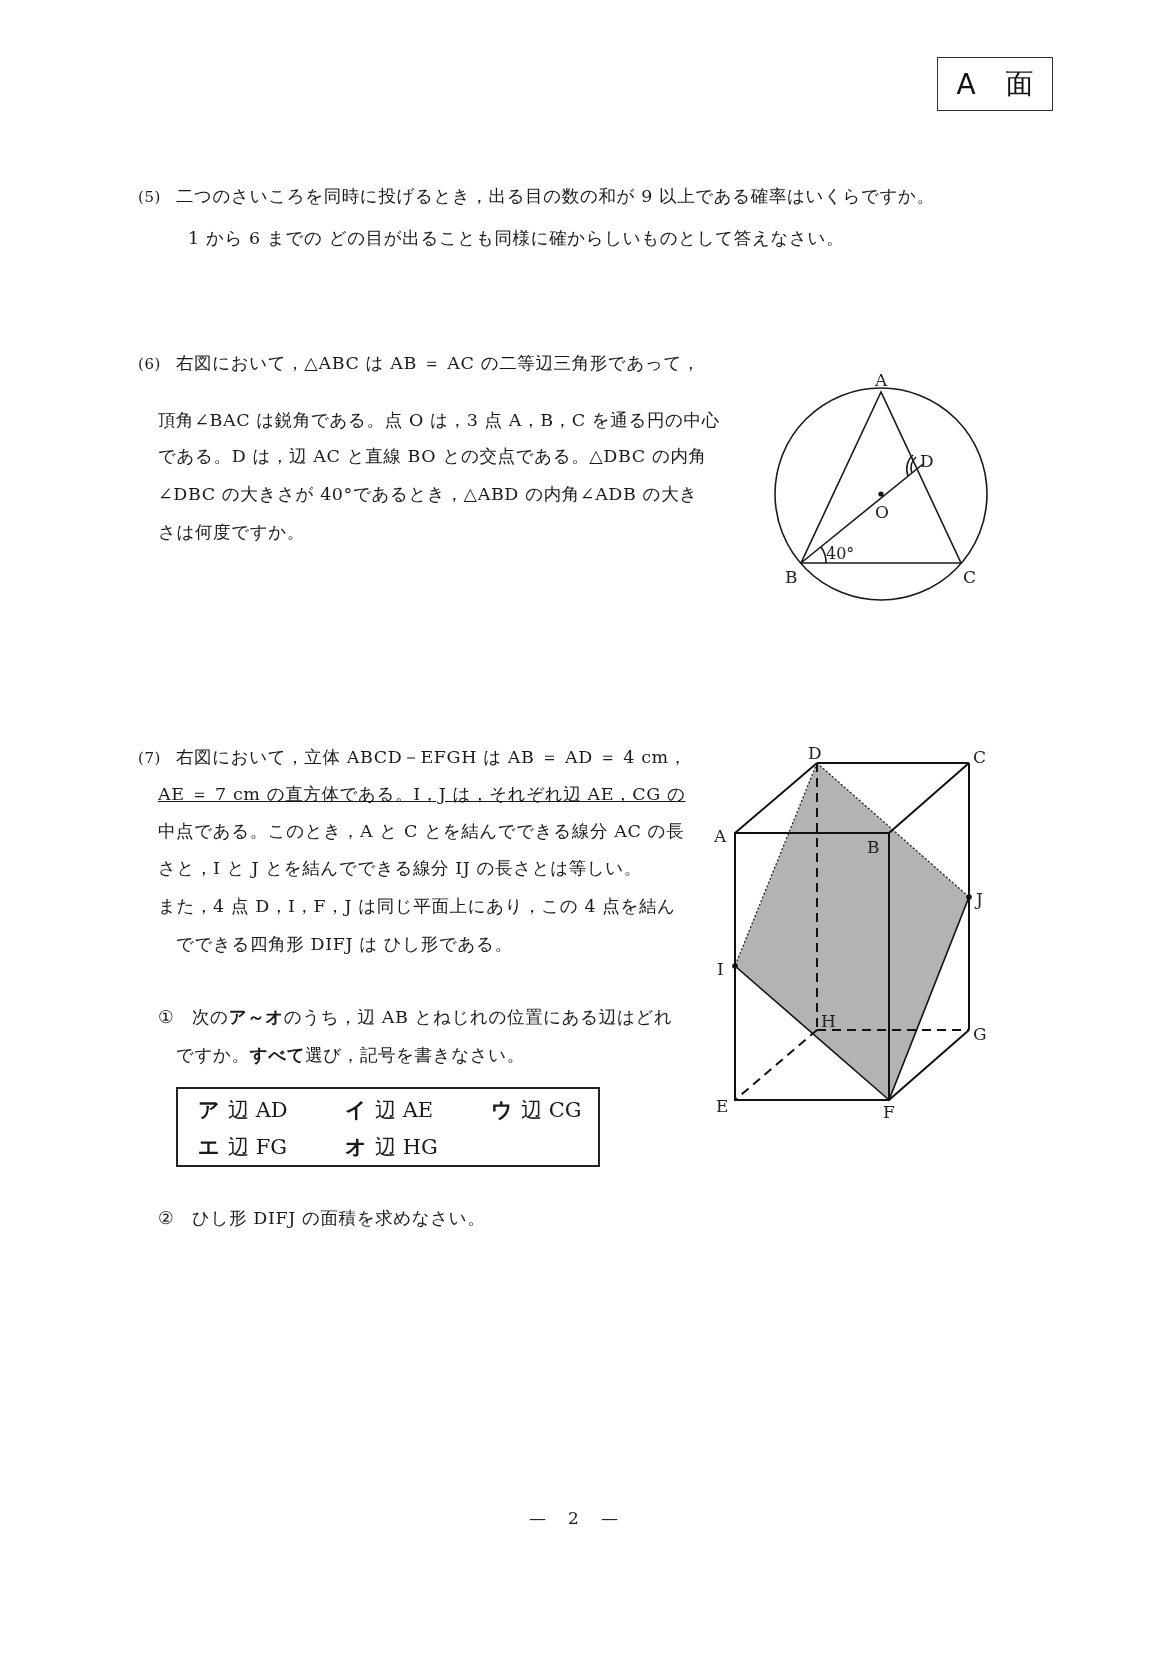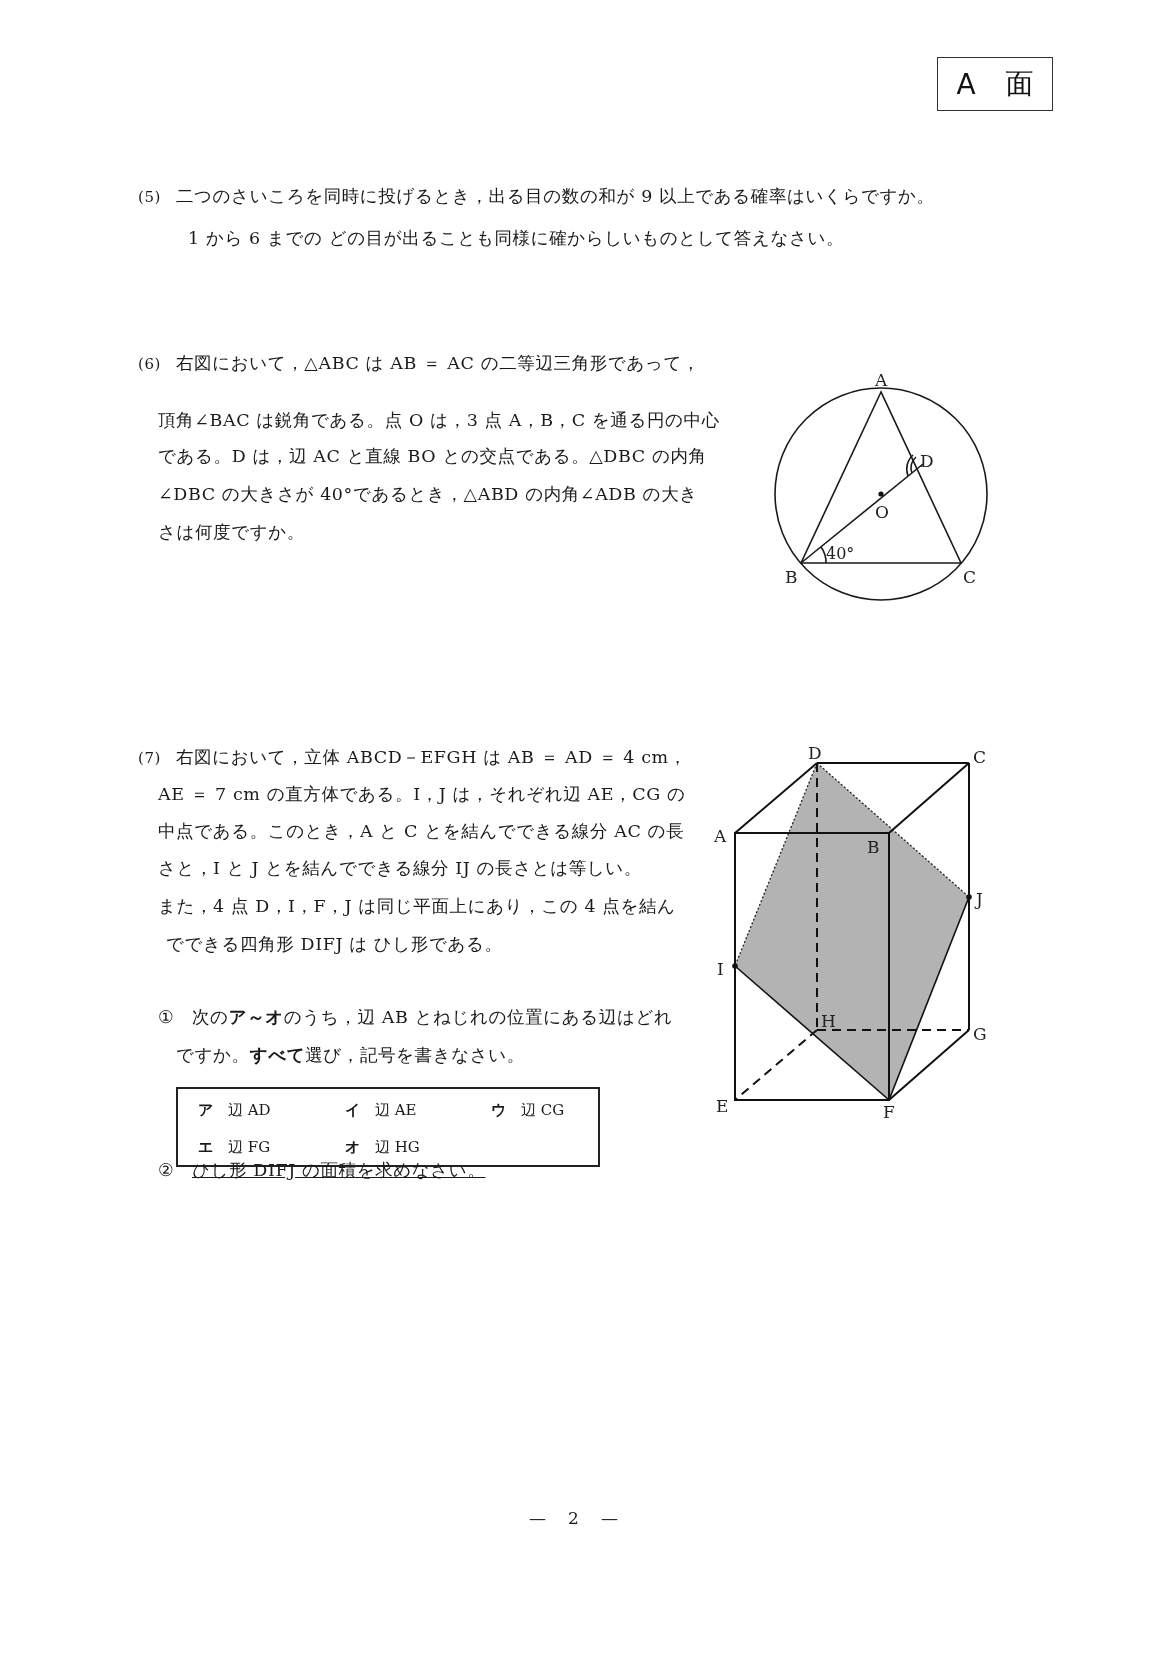--- a/index.html
+++ b/index.html
@@ -18,21 +18,21 @@
   .line {
     position: absolute; font-size: 17.5px; line-height: 31px; white-space: nowrap; letter-spacing: 0.6px;
   }
   .qnum { display: inline-block; width: 38px; font-size: 15px; }
   .bold { font-family: "DejaVu Sans", "Liberation Sans", sans-serif; font-weight: bold; }
   .choice-box {
     position: absolute; left: 176px; top: 1087px; width: 424px; height: 80px;
     border: 2px solid #222; box-sizing: border-box;
   }
   .choice {
-    position: absolute; font-size: 15px; line-height: 24px; white-space: nowrap;
+    position: absolute; font-size: 21px; line-height: 24px; white-space: nowrap;
   }
   .choice .k { font-family: "DejaVu Sans", "Liberation Sans", sans-serif; font-weight: bold; display: inline-block; width: 30px; }
   .footer { position: absolute; left: 0; width: 1169px; top: 1508px; text-align: center; font-size: 17px; letter-spacing: 22px; }
   svg text { font-family: "DejaVu Serif", "Liberation Serif", serif; fill: #222; }
 </style>
 </head>
 <body>
 
 <div class="side-badge">
   <span>A</span>
@@ -75,25 +75,25 @@
       <text x="875" y="518" font-size="17">O</text>
       <text x="826" y="559" font-size="16">40°</text>
     </g>
   </svg>
 </div>
 
 <div>
   <div class="line" style="left:138px; top:742px;">
     <span class="qnum">(7)</span><span>右図において，立体 ABCD－EFGH は AB ＝ AD ＝ 4 cm，</span>
   </div>
-  <div class="line" style="left:158px; top:779px;">AE ＝ 7 cm の直方体である。I，J は，それぞれ辺 AE，CG の</div>
+  <div class="line" style="left:158px; top:779px;text-decoration:underline;">AE ＝ 7 cm の直方体である。I，J は，それぞれ辺 AE，CG の</div>
   <div class="line" style="left:158px; top:816px;">中点である。このとき，A と C とを結んでできる線分 AC の長</div>
   <div class="line" style="left:158px; top:853px;">さと，I と J とを結んでできる線分 IJ の長さとは等しい。</div>
   <div class="line" style="left:158px; top:891px;">また，4 点 D，I，F，J は同じ平面上にあり，この 4 点を結ん</div>
-  <div class="line" style="left:166px; top:929px;">でできる四角形 DIFJ は ひし形である。</div>
+  <div class="line" style="left:176px; top:929px;">でできる四角形 DIFJ は ひし形である。</div>
 
   <div class="line" style="left:158px; top:1002px;">
     <span style="display:inline-block; width:34px;">①</span><span>次の</span><span class="bold">ア～オ</span><span>のうち，辺 AB とねじれの位置にある辺はどれ</span>
   </div>
   <div class="line" style="left:176px; top:1040px;">
     <span>ですか。</span><span class="bold">すべて</span><span>選び，記号を書きなさい。</span>
   </div>
 
   <div class="choice-box">
     <div class="choice" style="left:20px; top:9px;">
@@ -106,21 +106,21 @@
       <span class="k">ウ</span><span>辺 CG</span>
     </div>
     <div class="choice" style="left:20px; top:46px;">
       <span class="k">エ</span><span>辺 FG</span>
     </div>
     <div class="choice" style="left:167px; top:46px;">
       <span class="k">オ</span><span>辺 HG</span>
     </div>
   </div>
 
-  <div class="line" style="left:158px; top:1155px;text-decoration:underline;">
+  <div class="line" style="left:158px; top:1203px;">
     <span style="display:inline-block; width:34px;">②</span><span>ひし形 DIFJ の面積を求めなさい。</span>
   </div>
 
   <svg class="abs" style="left:700px; top:735px;" width="320" height="390">
     <g transform="translate(-700,-735)">
 
       <polygon points="817,763 735,966 889,1100 969,897" fill="#b3b3b3" stroke="none"></polygon>
 
       <line x1="817" y1="763" x2="735" y2="966" stroke="#222" stroke-width="1.3" stroke-dasharray="2,2"></line>
       <line x1="817" y1="763" x2="969" y2="897" stroke="#222" stroke-width="1.3" stroke-dasharray="2,2"></line>

